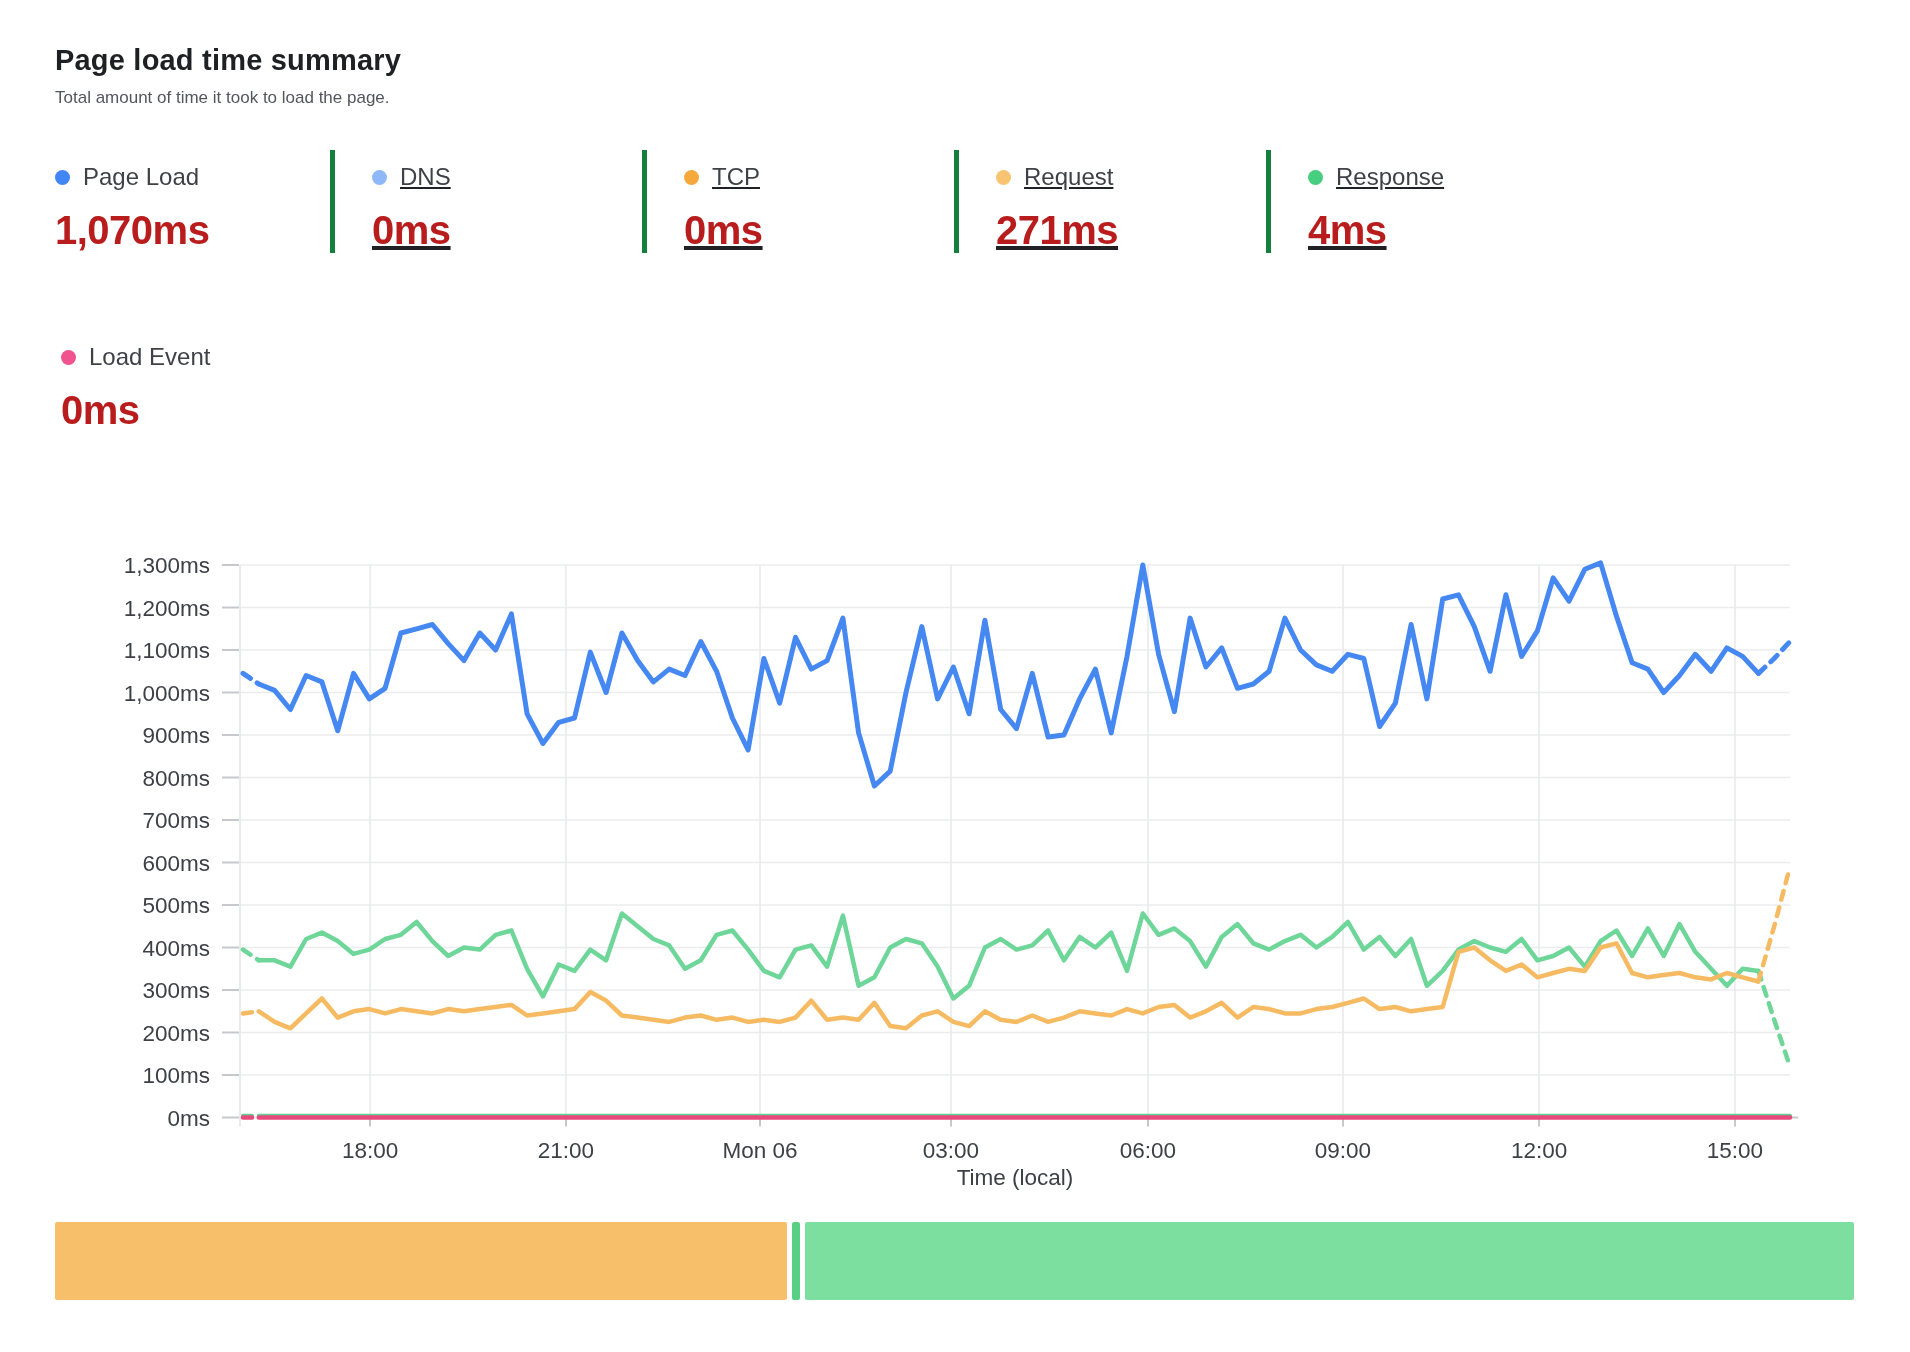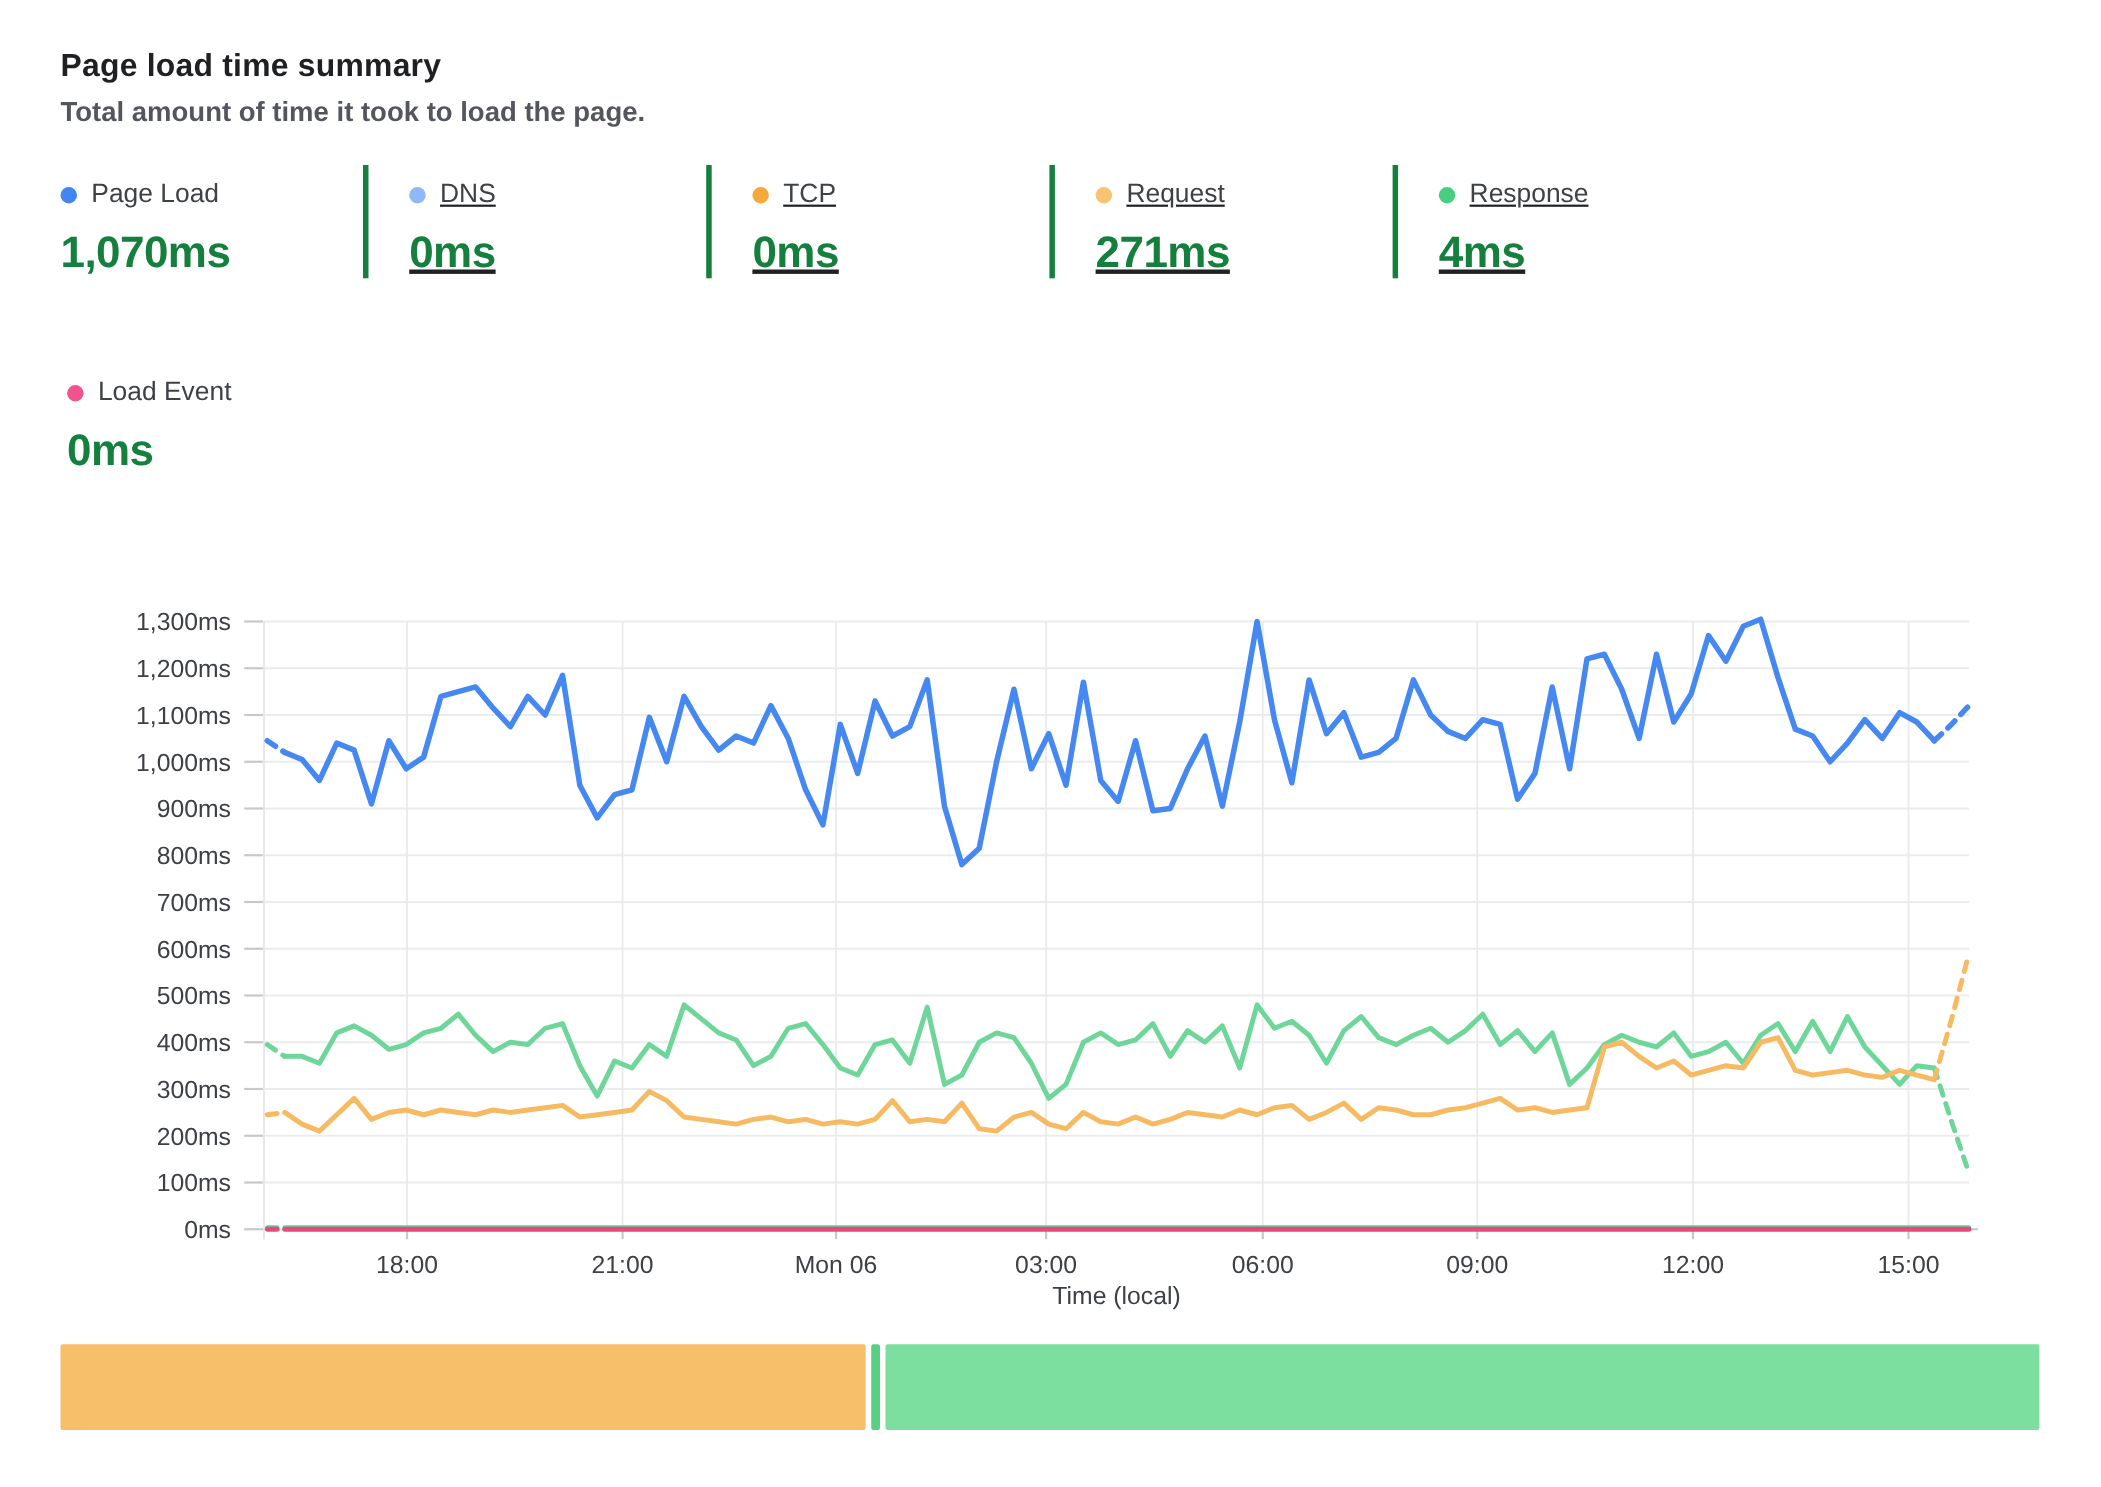--- a/index.html
+++ b/index.html
@@ -1,26 +1,26 @@
 <!DOCTYPE html>
 <html><head>
 <meta charset="utf-8">
 <style>
   html,body{margin:0;padding:0;background:#ffffff;}
   body{width:1910px;height:1352px;position:relative;font-family:"Liberation Sans",sans-serif;color:#202124;overflow:hidden;}
   .title{position:absolute;left:55px;top:44px;font-size:29px;font-weight:700;letter-spacing:.2px;color:#1f2023;}
-  .subtitle{position:absolute;left:55px;top:88px;font-size:25px;font-weight:700;color:#53575d;}
+  .subtitle{position:absolute;left:55px;top:88px;font-size:17px;font-weight:400;color:#53575d;}
   .stats-row{position:absolute;left:55px;top:150px;right:52px;display:flex;align-items:stretch;}
   .stat-cell{width:312px;box-sizing:border-box;}
   .stat-cell.first{width:275px;}
   .stat-cell:not(.first){border-left:5px solid #15803d;padding-left:37px;text-decoration:underline;}
   .stat-label-line{display:flex;align-items:center;gap:13px;height:34px;margin-top:10px;}
   .dot{width:15px;height:15px;border-radius:50%;flex:0 0 auto;}
   .stat-label{font-size:24px;color:#3e4247;}
-  .stat-value{font-size:40px;font-weight:700;color:#15803d;letter-spacing:-0.5px;margin-top:14px;white-space:nowrap;}
+  .stat-value{font-size:40px;font-weight:700;color:#b91c1c;letter-spacing:-0.5px;margin-top:14px;white-space:nowrap;}
   .loadevent-row{position:absolute;left:61px;top:330px;}
   #chart-wrap{position:absolute;left:0;top:440px;width:1910px;height:760px;}
   #status-bar{position:absolute;left:55px;top:1222px;width:1803px;height:78px;display:flex;gap:5px;}
   .bar-seg{height:100%;border-radius:2px;}
   svg text{font-family:"Liberation Sans",sans-serif;}
 </style>
 </head>
 <body>
 
 <div class="title">Page load time summary</div>

